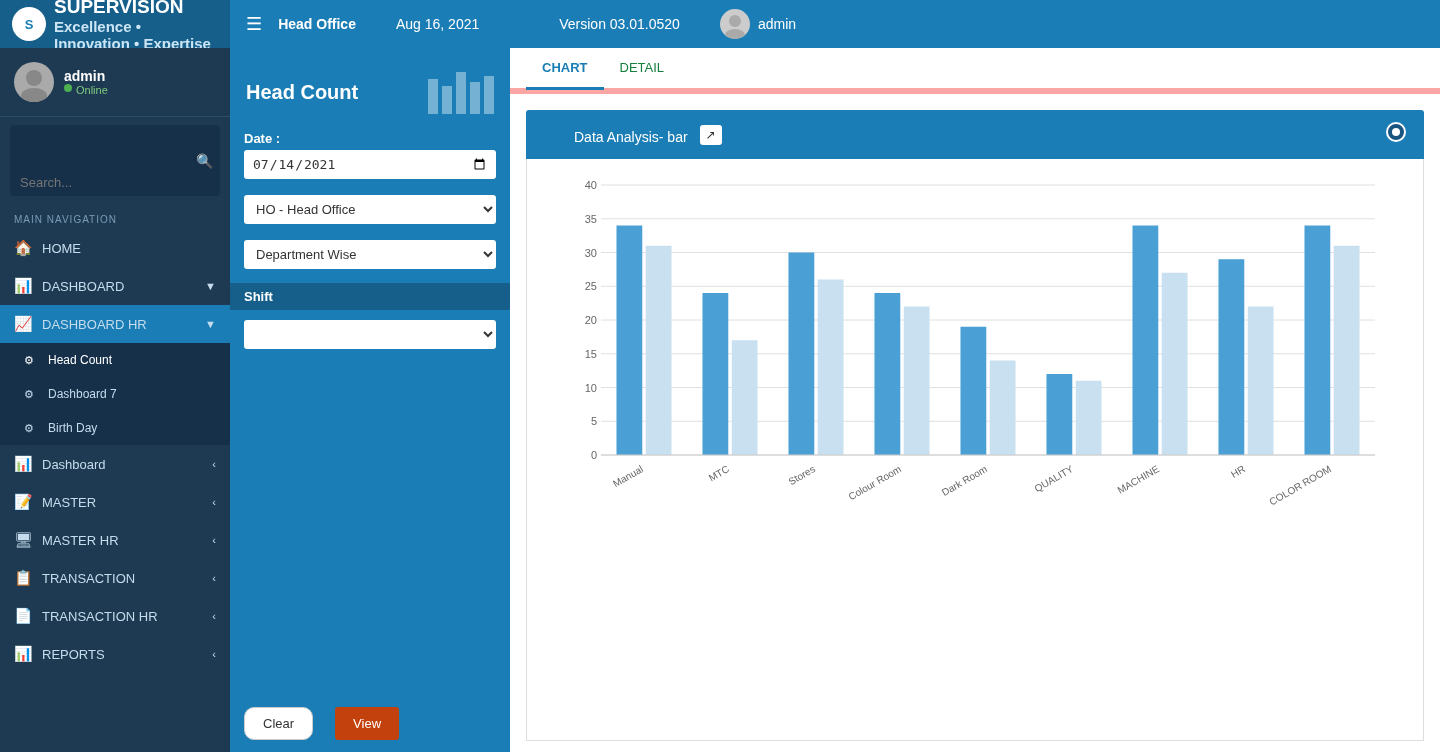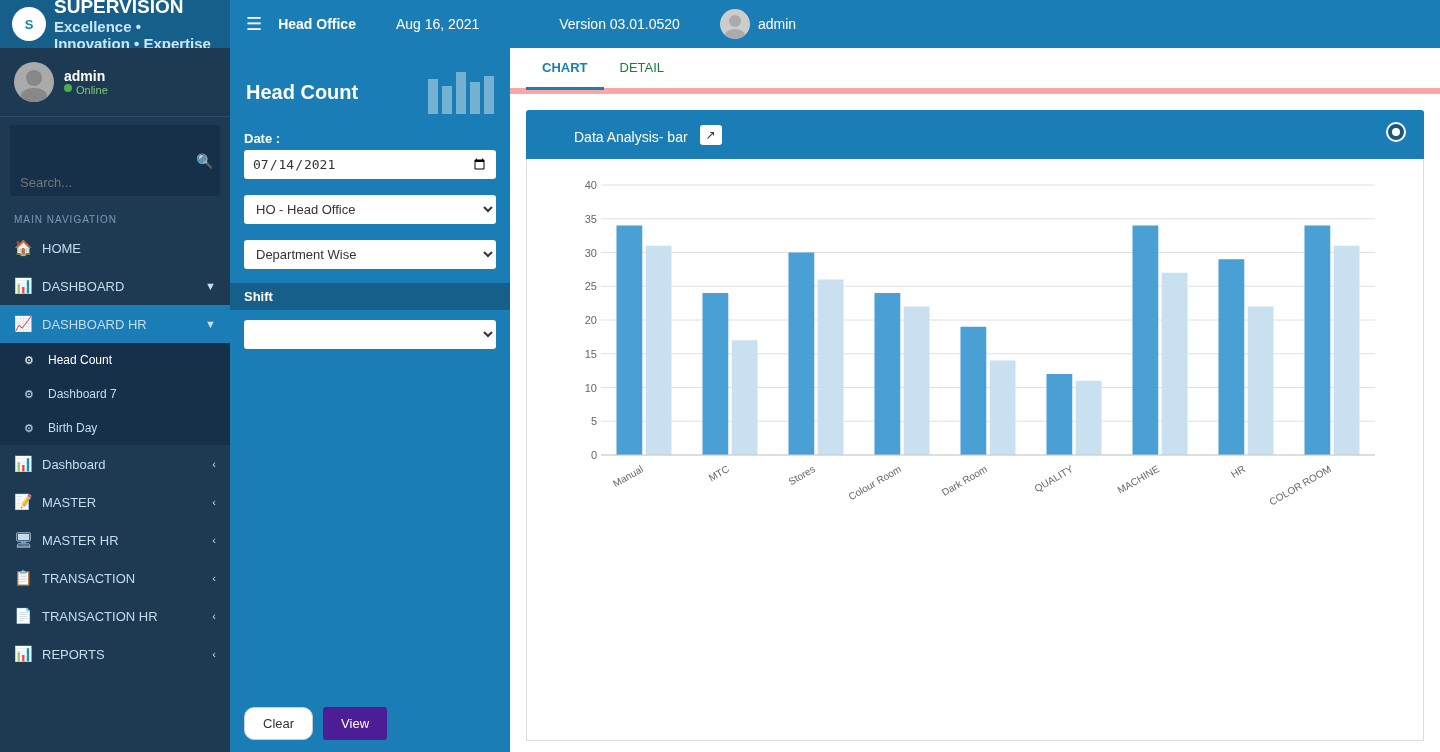--- a/index.html
+++ b/index.html
@@ -123,21 +123,21 @@
     }
     .form-select { cursor: pointer; }
     .form-divider { background: #155f8a; padding: 6px 14px; color: white; font-size: 13px; font-weight: bold; margin: 4px 0; }
 
     .left-panel-footer {
       margin-top: auto;
       padding: 12px 14px;
       display: flex; gap: 10px;
     }
     .btn-clear { background: white; color: #333; border: 1px solid #ccc; padding: 8px 18px; border-radius: 10px; cursor: pointer; font-size: 13px; }
-    .btn-view { background: #4c1d95; color: white; border: none; padding: 8px 18px; border-radius: 3px; cursor: pointer; font-size: 13px; }
+    .btn-view { background: #c2410c; color: white; border: none; padding: 8px 18px; border-radius: 3px; cursor: pointer; font-size: 13px; margin-left: 12px; }
 
     
     .right-panel { flex: 1; background: white; display: flex; flex-direction: column; overflow: hidden; }
 
     .tabs { display: flex; border-bottom: 6px solid #fca5a5; padding: 0 16px; background: white; }
     .tab {
       padding: 12px 16px;
       font-size: 13px;
       cursor: pointer;
       color: #15803d;

